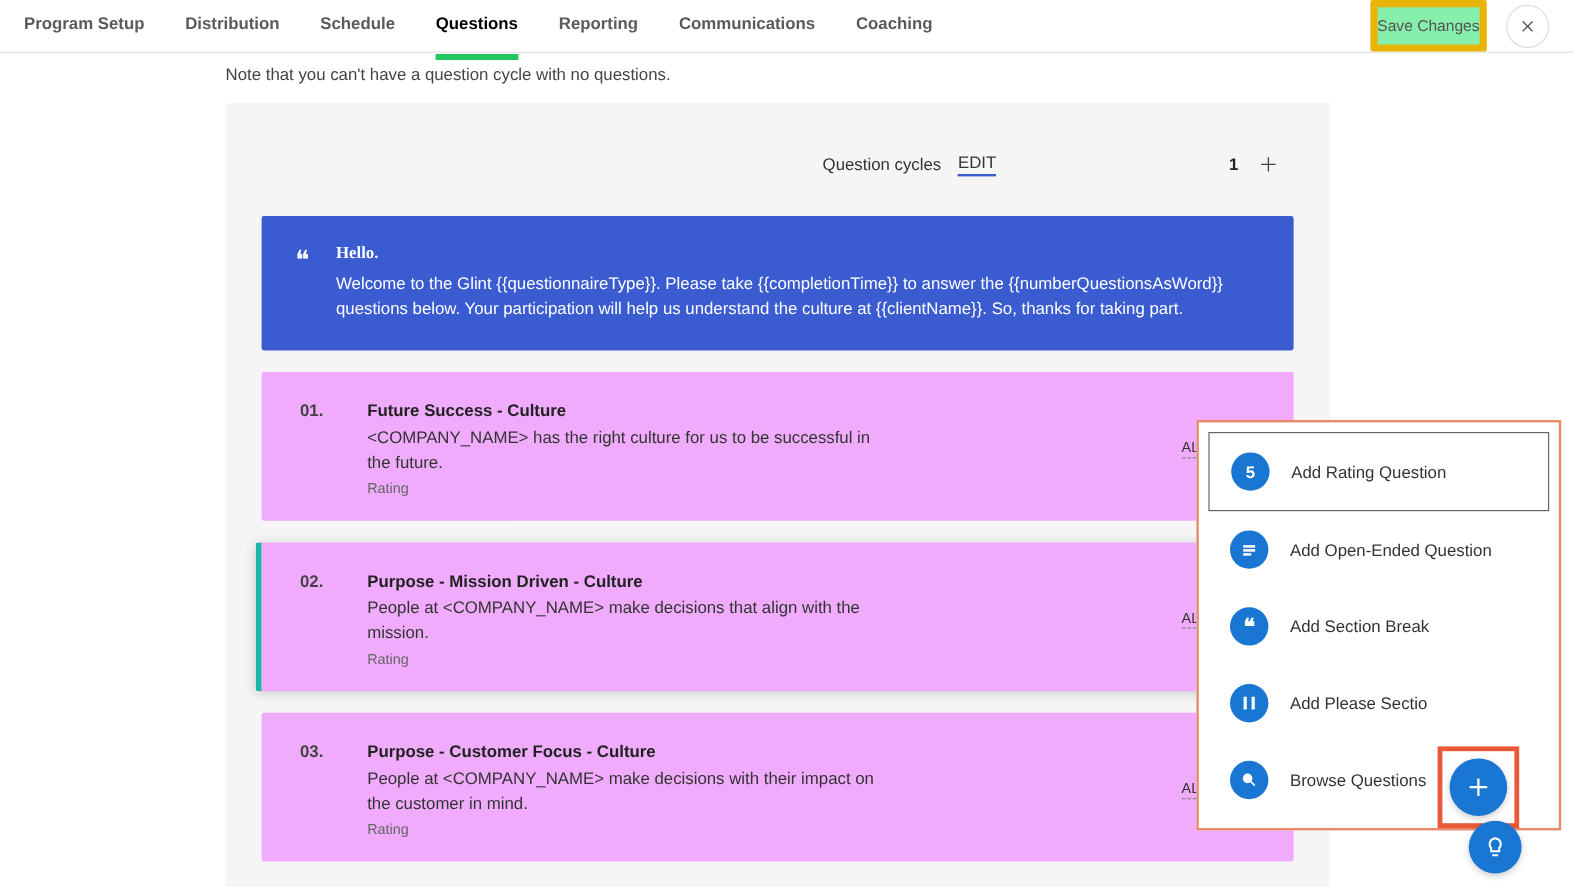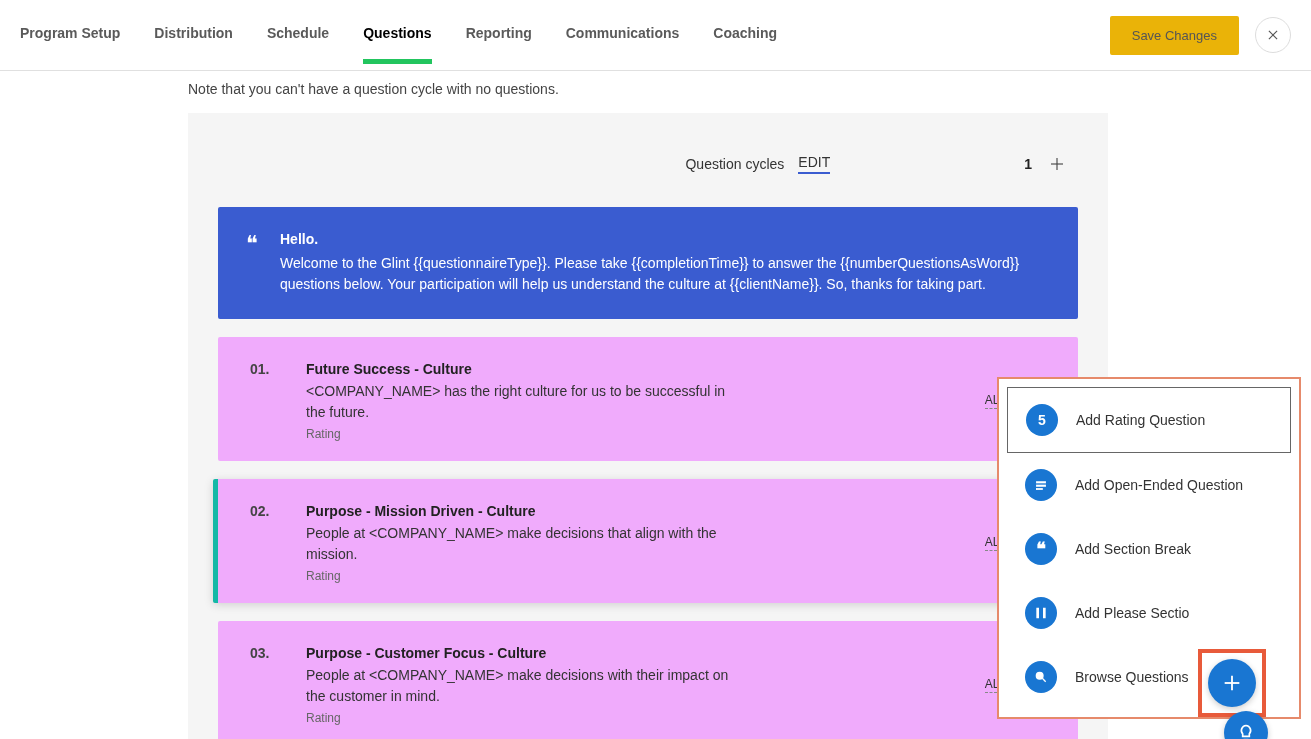--- a/index.html
+++ b/index.html
@@ -7,41 +7,41 @@
       font-family: "Segoe UI", -apple-system, BlinkMacSystemFont, sans-serif;
       background: #fff;
       color: #333;
       font-size: 14px;
     }
     .topbar {
       display: flex;
       justify-content: space-between;
       align-items: center;
       padding: 0 20px;
-      height: 71px;
+      height: 44px;
       border-bottom: 1px solid #e0e0e0;
     }
     .tabs { display: flex; gap: 34px; }
     .tab {
       color: #5a5a5a;
       font-weight: 600;
       padding: 18px 0;
       cursor: pointer;
       font-size: 14px;
     }
     .tab.active {
       color: #000;
       border-bottom: 5px solid #22c55e;
     }
     .top-right { display: flex; align-items: center; gap: 16px; }
     .save-btn {
-      background: #eab308;
-      border: 4px solid #eab308;
+      background: #86efac;
+      border: 6px solid #eab308;
       border-radius: 2px;
-      padding: 8px 18px;
+      padding: 8px 0;
       color: #555;
       font-size: 13px;
       cursor: pointer;
     }
     .close-btn {
       width: 36px; height: 36px;
       border: 1px solid #ddd;
       border-radius: 50%;
       background: #fff;
       display: flex; align-items: center; justify-content: center;
@@ -97,21 +97,21 @@
       padding: 24px 30px 24px 62px;
       position: relative;
       margin-bottom: 18px;
     }
     .intro-card .qicon {
       position: absolute;
       left: 28px; top: 24px;
       color: #fff;
       font-size: 22px;
     }
-    .intro-title { font-weight: 600; margin-bottom: 6px; }
+    .intro-title { font-weight: 600; margin-bottom: 6px; font-family: Liberation Serif, serif; }
     .intro-body { line-height: 1.5; font-size: 14px; }
 
     .q-card {
       background: #f0abfc;
       border-radius: 2px;
       padding: 24px 32px 20px 32px;
       display: flex;
       gap: 24px;
       margin-bottom: 18px;
       position: relative;

